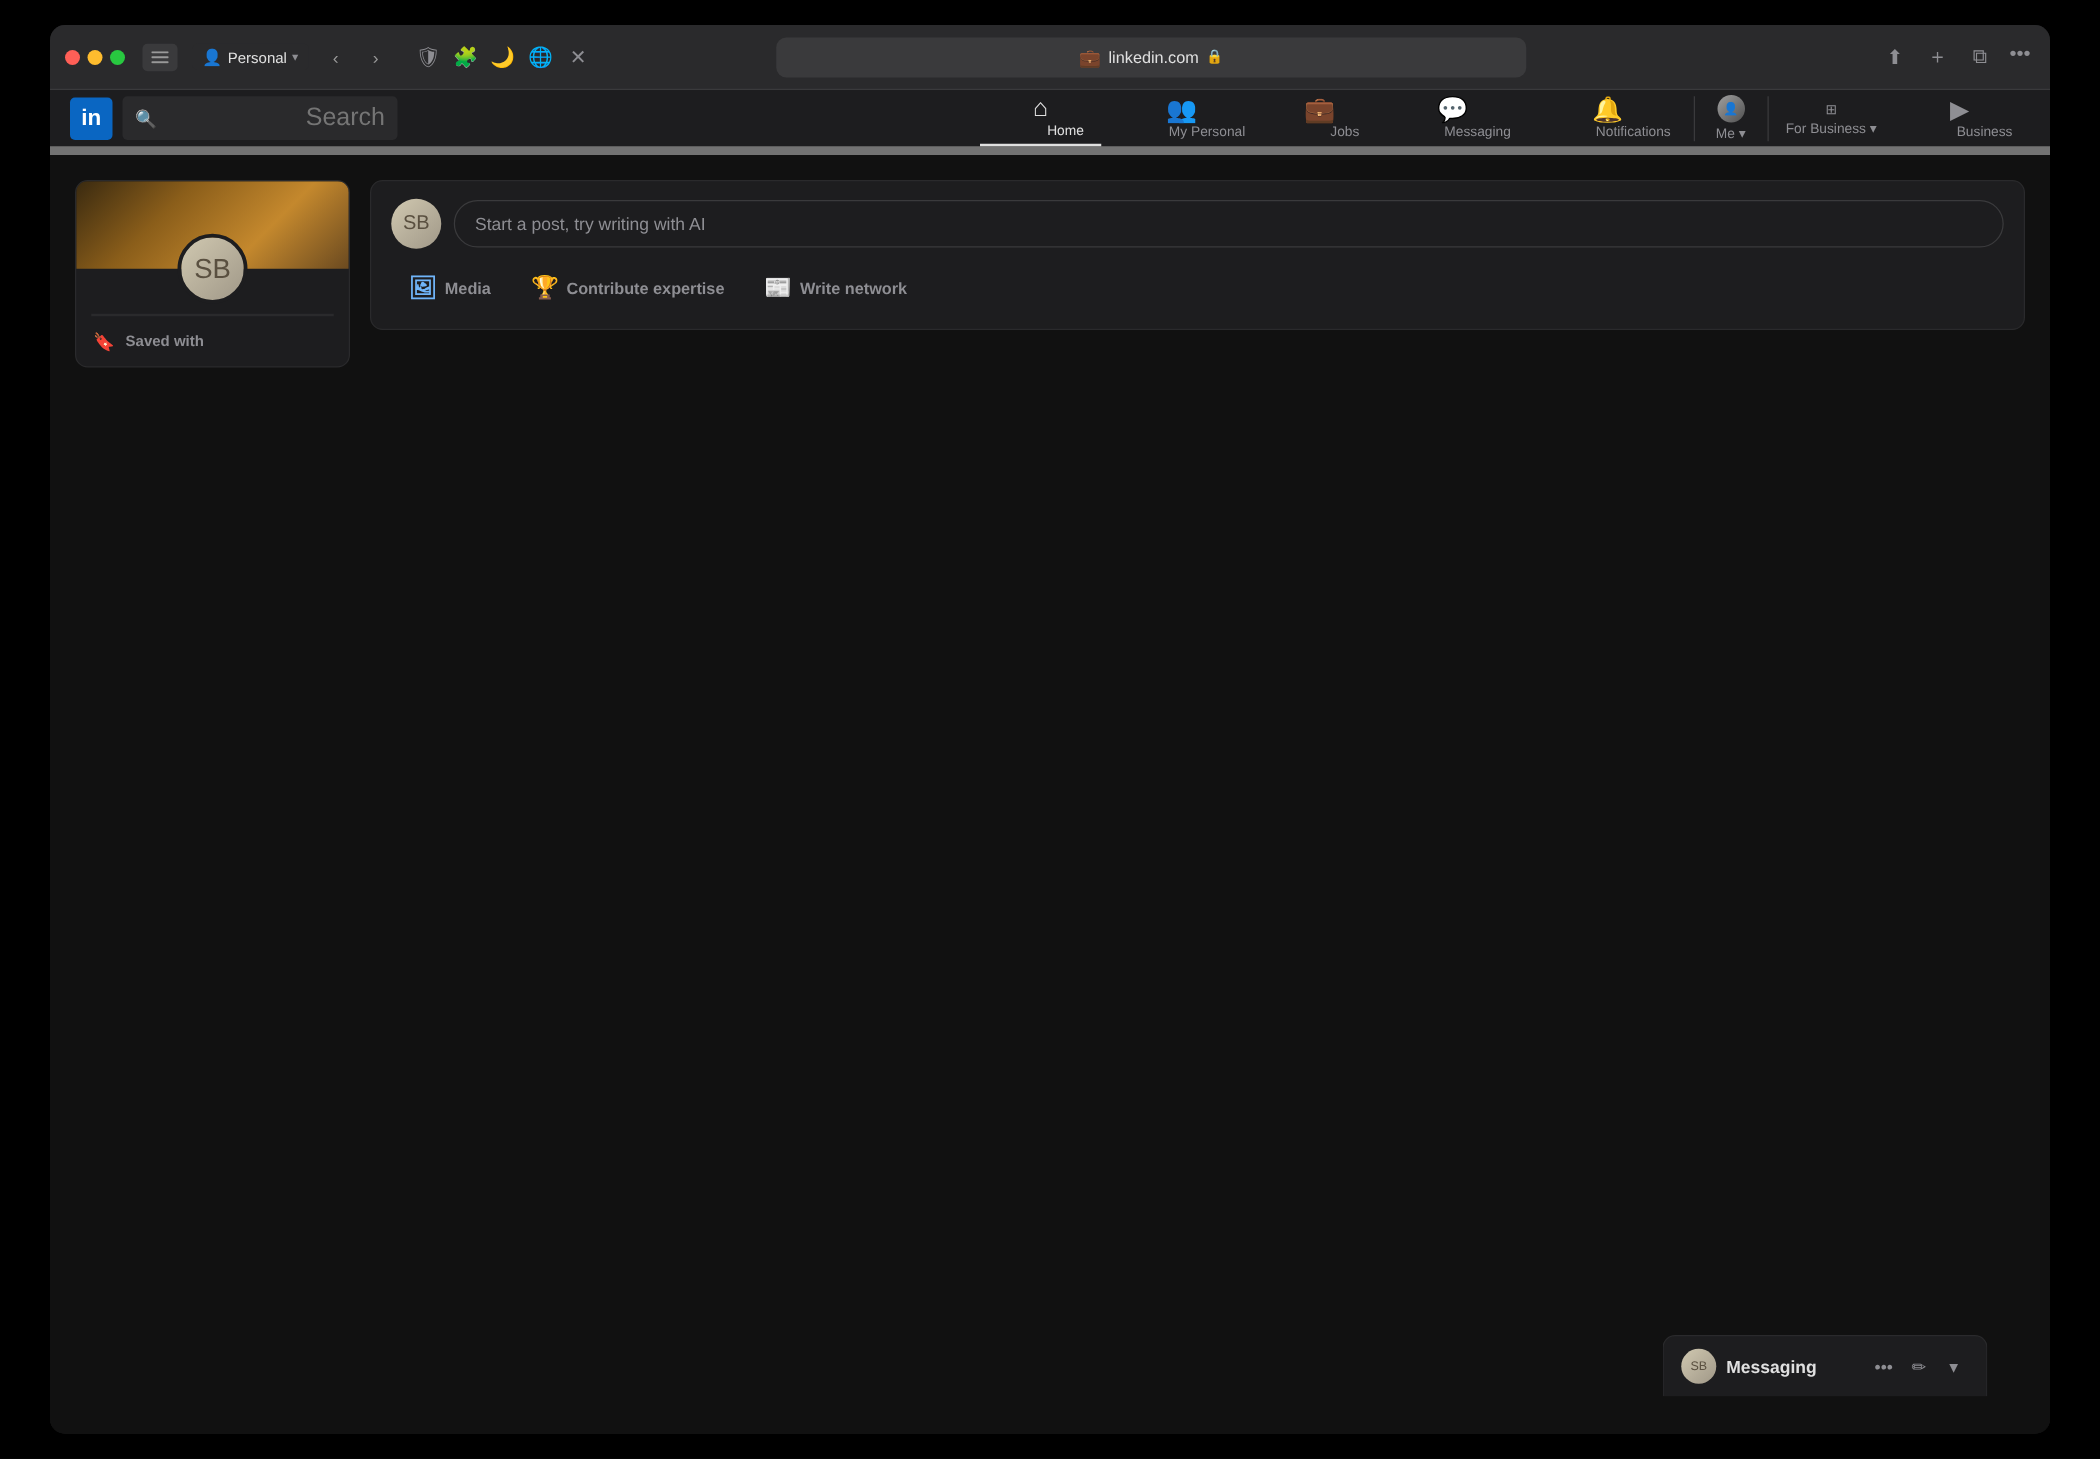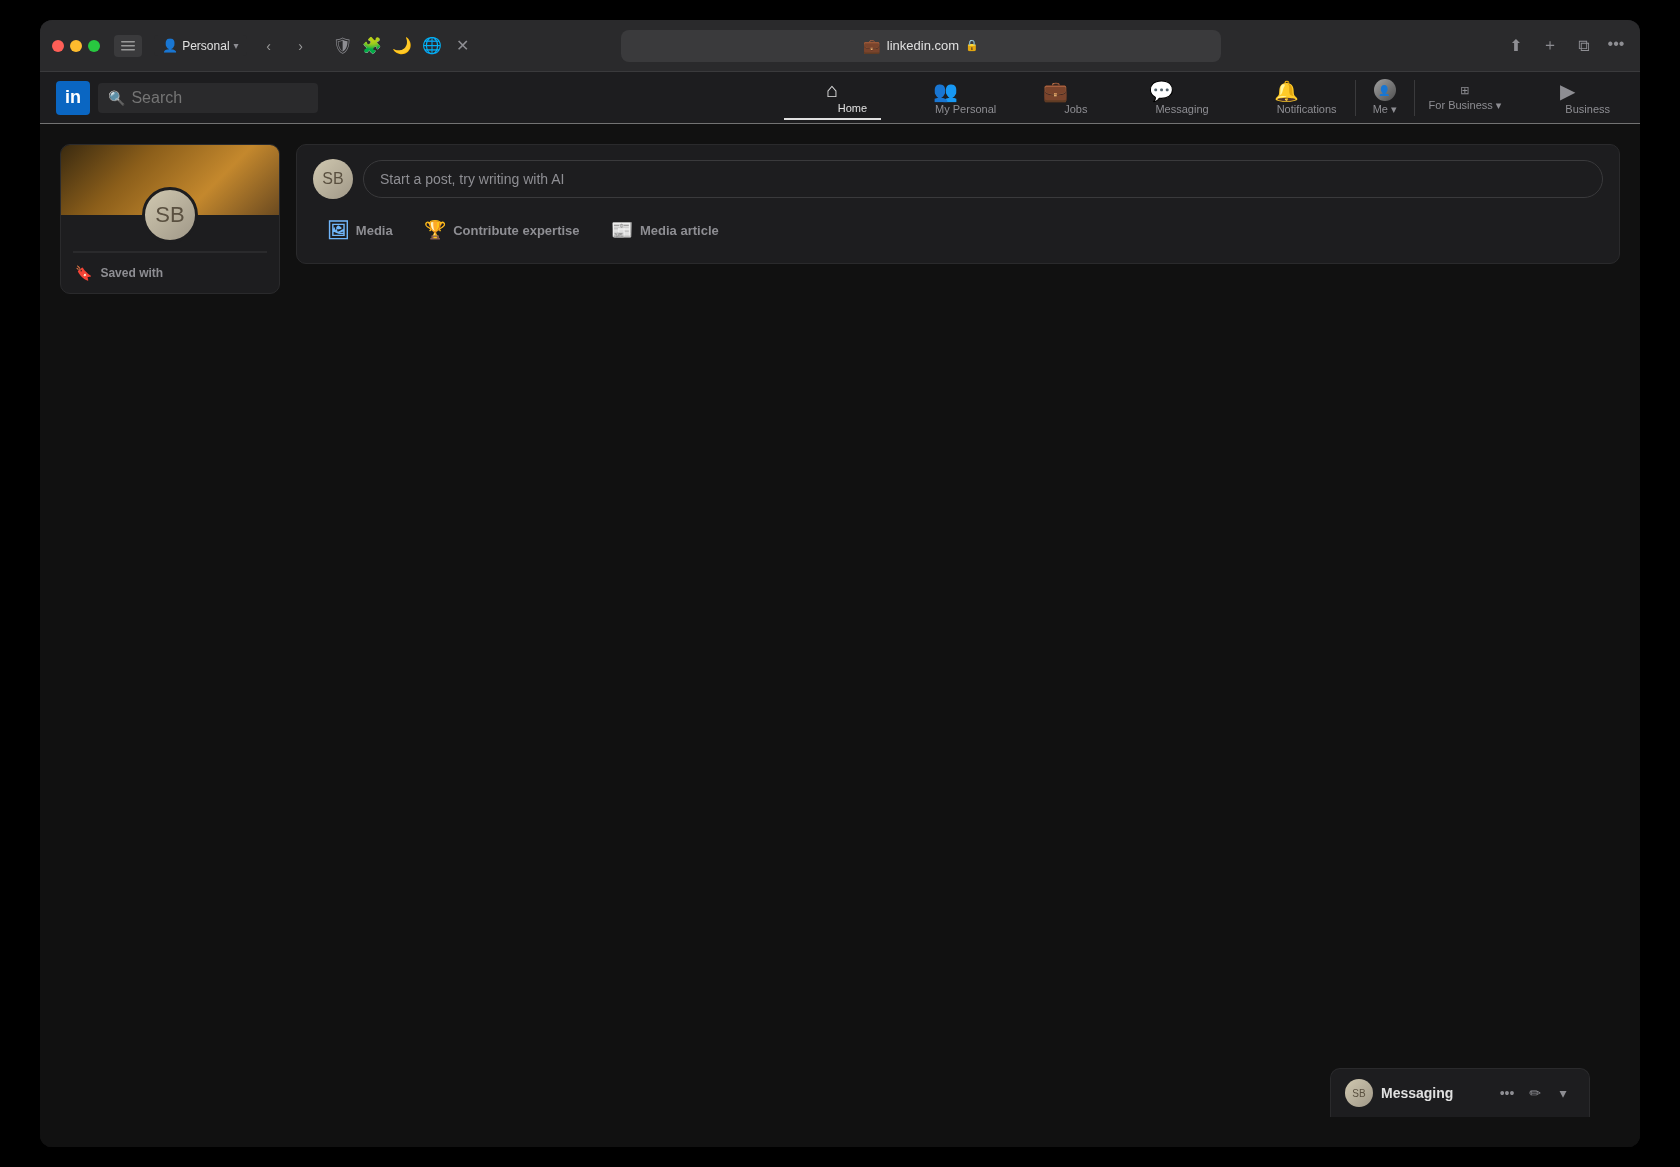--- a/index.html
+++ b/index.html
@@ -133,21 +133,21 @@
     }
 
     
     .linkedin-nav {
       background: #1d1d1f;
       height: 52px;
       display: flex;
       align-items: center;
       padding: 0 16px;
       gap: 4px;
-      border-bottom: 1px solid #737373;
+      border-bottom: 7px solid #737373;
       flex-shrink: 0;
     }
 
     .linkedin-logo {
       width: 34px;
       height: 34px;
       background: #0a66c2;
       border-radius: 4px;
       display: flex;
       align-items: center;
@@ -167,22 +167,23 @@
       padding: 6px 10px;
       gap: 6px;
       width: 220px;
       flex-shrink: 0;
     }
     .search-box input {
       background: transparent;
       border: none;
       outline: none;
       color: #e0e0e0;
-      font-size: 16px;
+      font-size: 20px;
       width: 100%;
+      text-align: right;
     }
     .search-icon-svg {
       color: #8e8e93;
       font-size: 14px;
     }
 
     .nav-spacer { flex: 1; }
 
     .nav-items {
       display: flex;
@@ -698,21 +699,21 @@
             <div class="post-action-btn">
               <span class="post-action-icon media-icon">🖼</span>
               <span>Media</span>
             </div>
             <div class="post-action-btn">
               <span class="post-action-icon expertise-icon">🏆</span>
               <span>Contribute expertise</span>
             </div>
             <div class="post-action-btn">
               <span class="post-action-icon article-icon">📰</span>
-              <span>Media article</span>
+              <span>Write network</span>
             </div>
           </div>
         </div>
 
       </div>
     </div>
 
     <div class="messaging-overlay">
       <div class="messaging-header">
         <div class="msg-avatar">

